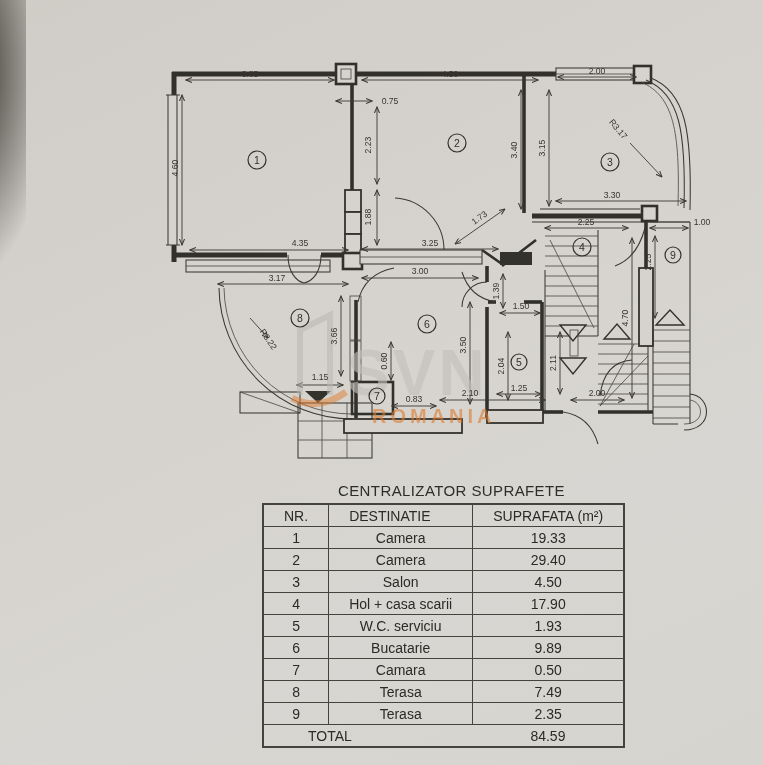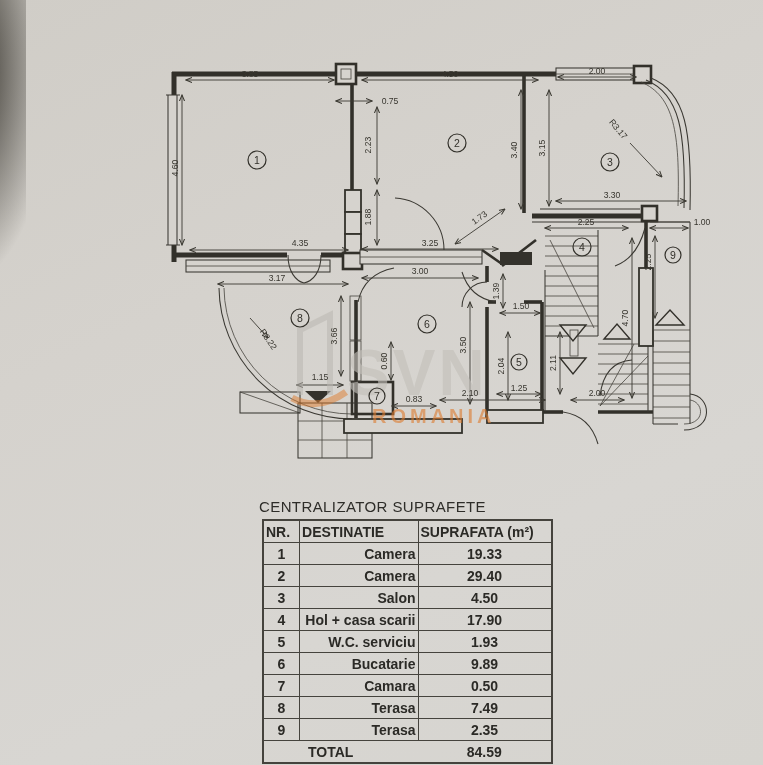--- a/index.html
+++ b/index.html
@@ -29,35 +29,35 @@
   .dim{font-size:8.6px;fill:#37352e;text-anchor:middle;font-family:"Liberation Sans",sans-serif;}
   .room-circle{fill:none;stroke:#32302a;stroke-width:1.2;}
   .room-num{font-size:10.5px;fill:#32302a;text-anchor:middle;font-family:"Liberation Sans",sans-serif;}
   .wm-big{font-size:64px;font-weight:bold;fill:#c3c0ba;opacity:.62;letter-spacing:3px;font-family:"Liberation Sans",sans-serif;}
   .wm-sub{font-size:20px;font-weight:bold;fill:#dd7b2e;opacity:.60;letter-spacing:4px;font-family:"Liberation Sans",sans-serif;}
   .wm-shape{stroke:#b9b6b0;opacity:.55;fill:none;}
   .wm-accent{stroke:#dd7b2e;opacity:.5;fill:none;}
   
   .table-block{position:absolute;left:255px;top:482px;width:310px;}
   .table-title{
-    text-align:left;font-size:15px;letter-spacing:.4px;color:#2e2d29;
-    margin:16px 0 4px 4px;font-weight:normal;
+    text-align:right;font-size:15px;letter-spacing:.4px;color:#2e2d29;
+    margin:0 0 4px 4px;font-weight:normal;
   }
   table.areas{
     border-collapse:collapse;margin-left:7px;
     border:2.2px solid #45433d;background:transparent;
     font-size:14px;color:#2b2a26;
   }
   table.areas th, table.areas td{
-    border:1.5px solid #45433d;padding:1px 2px;height:19px;
-    font-weight:bold;white-space:nowrap;
+    border:1.5px solid #45433d;padding:1px 20px;height:19px;
+    font-weight:normal;white-space:nowrap;
   }
   table.areas th{font-size:14px;text-align:left;}
   th.nr, td.nr{width:30px;text-align:center;}
-  th.dest, td.dest{width:108px;text-align:right;}
+  th.dest, td.dest{width:108px;text-align:center;}
   th.val, td.val{width:128px;text-align:center;margin-left:48px;}
   tr.total td{border-left:none;border-right:none;}
   tr.total td.dest{text-align:left;padding-left:44px;}
 </style>
 </head>
 <body>
 
 <div class="stage">
   <div class="edge-shadow"></div>
 

